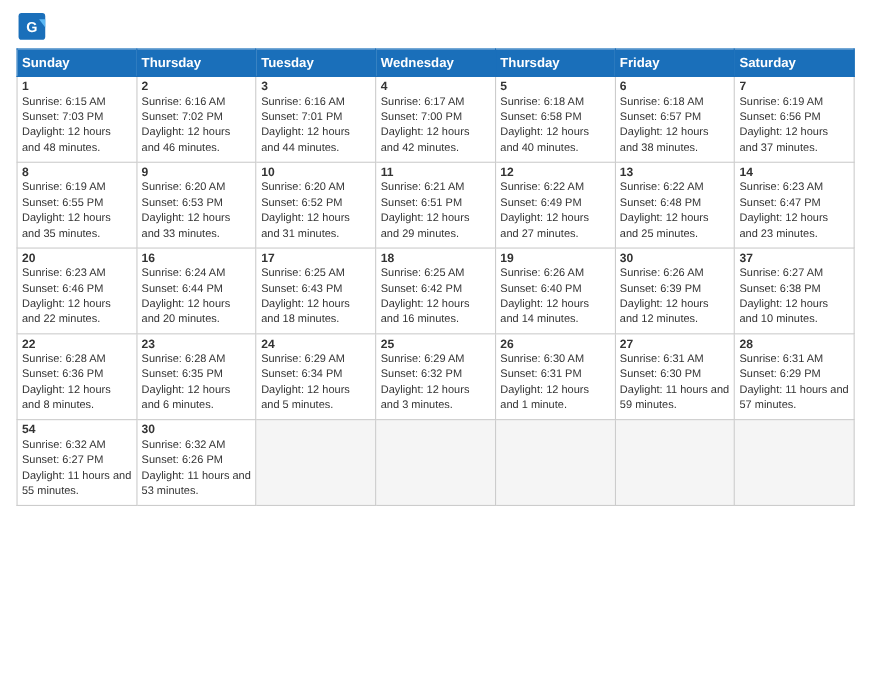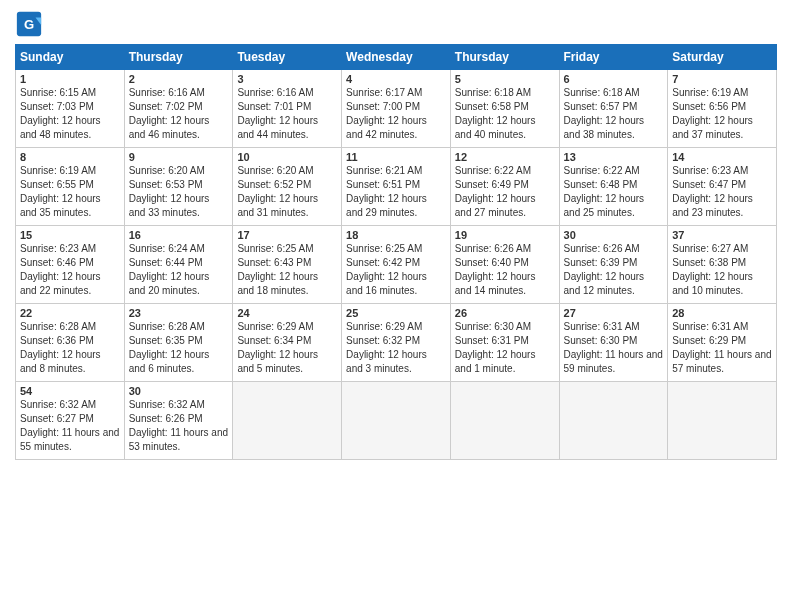--- a/index.html
+++ b/index.html
@@ -146,21 +146,21 @@
           <td><span class="day-num">11</span>
 <span class="day-info">Sunrise: 6:21 AM<br>Sunset: 6:51 PM<br>Daylight: 12 hours and 29 minutes.</span></td>
           <td><span class="day-num">12</span>
 <span class="day-info">Sunrise: 6:22 AM<br>Sunset: 6:49 PM<br>Daylight: 12 hours and 27 minutes.</span></td>
           <td><span class="day-num">13</span>
 <span class="day-info">Sunrise: 6:22 AM<br>Sunset: 6:48 PM<br>Daylight: 12 hours and 25 minutes.</span></td>
           <td><span class="day-num">14</span>
 <span class="day-info">Sunrise: 6:23 AM<br>Sunset: 6:47 PM<br>Daylight: 12 hours and 23 minutes.</span></td>
         </tr>
         <tr>
-          <td><span class="day-num">15</span>
+          <td><span class="day-num">20</span>
 <span class="day-info">Sunrise: 6:23 AM<br>Sunset: 6:46 PM<br>Daylight: 12 hours and 22 minutes.</span></td>
           <td><span class="day-num">16</span>
 <span class="day-info">Sunrise: 6:24 AM<br>Sunset: 6:44 PM<br>Daylight: 12 hours and 20 minutes.</span></td>
           <td><span class="day-num">17</span>
 <span class="day-info">Sunrise: 6:25 AM<br>Sunset: 6:43 PM<br>Daylight: 12 hours and 18 minutes.</span></td>
           <td><span class="day-num">18</span>
 <span class="day-info">Sunrise: 6:25 AM<br>Sunset: 6:42 PM<br>Daylight: 12 hours and 16 minutes.</span></td>
           <td><span class="day-num">19</span>
 <span class="day-info">Sunrise: 6:26 AM<br>Sunset: 6:40 PM<br>Daylight: 12 hours and 14 minutes.</span></td>
           <td><span class="day-num">30</span>

